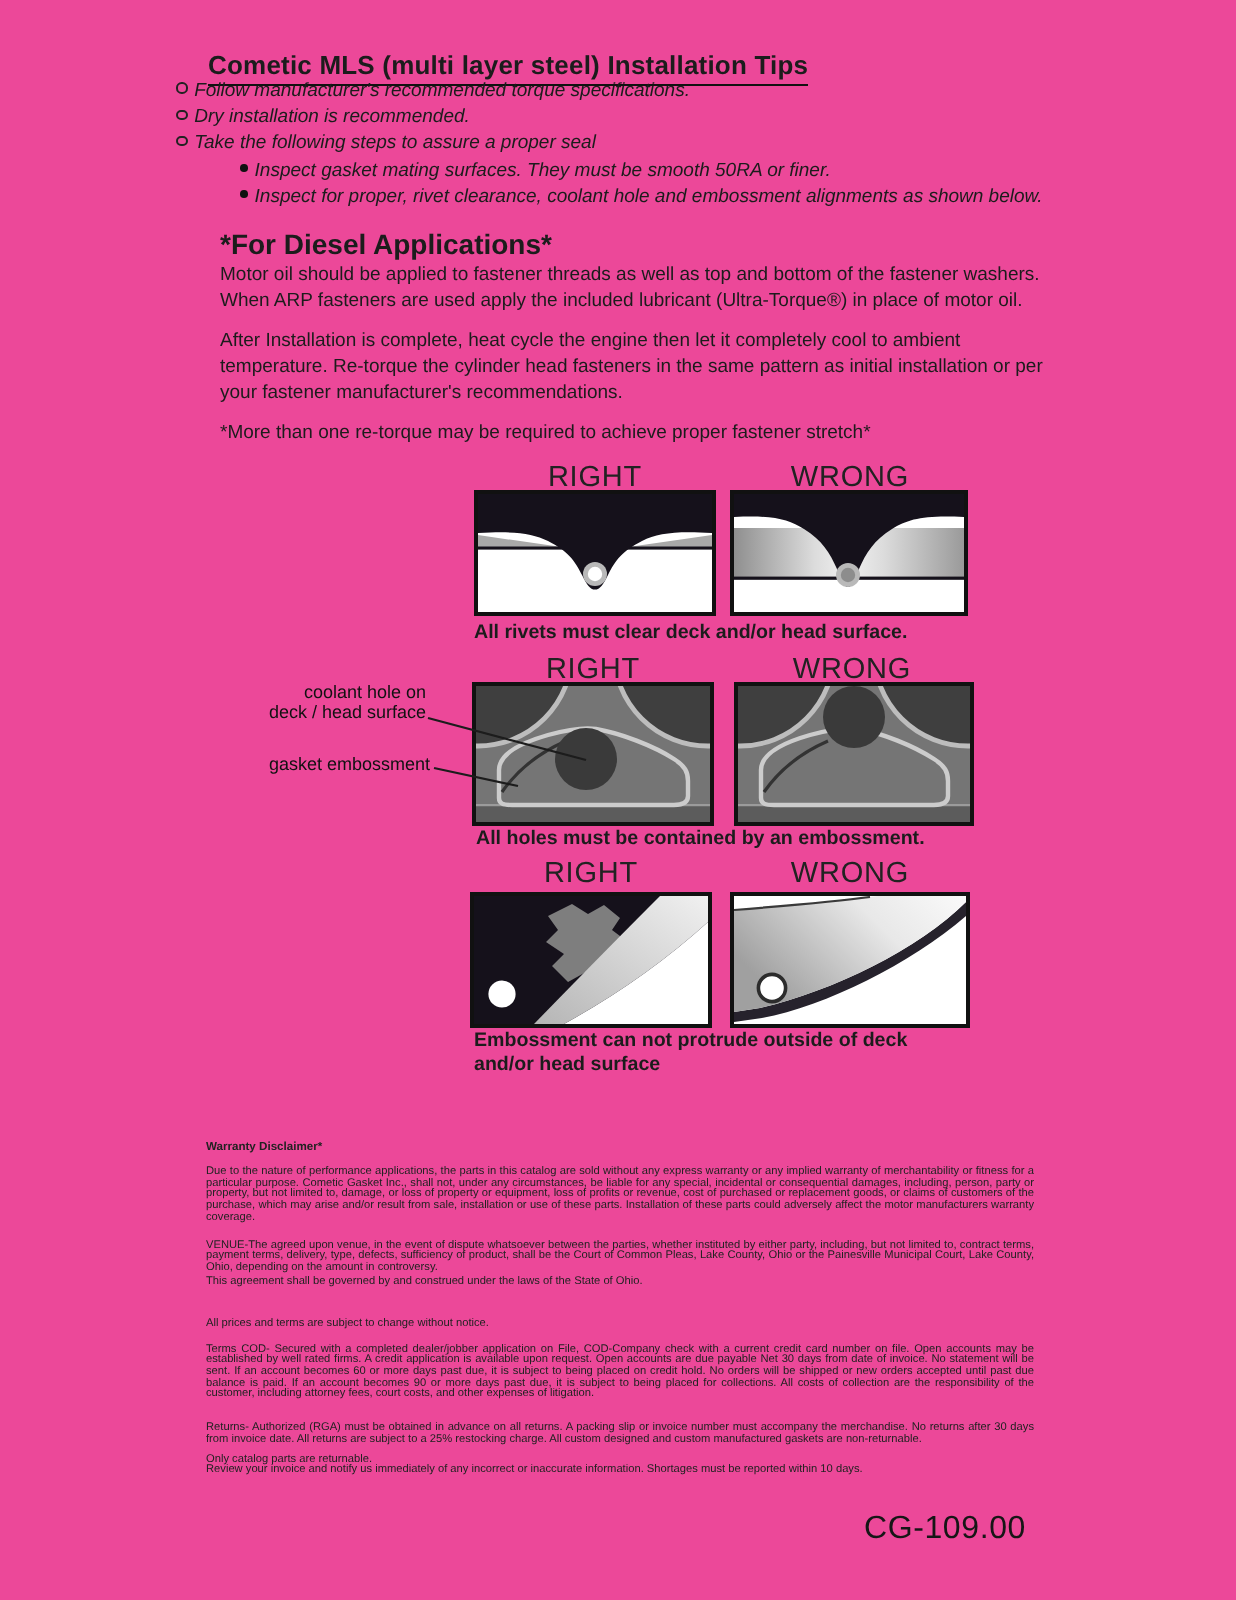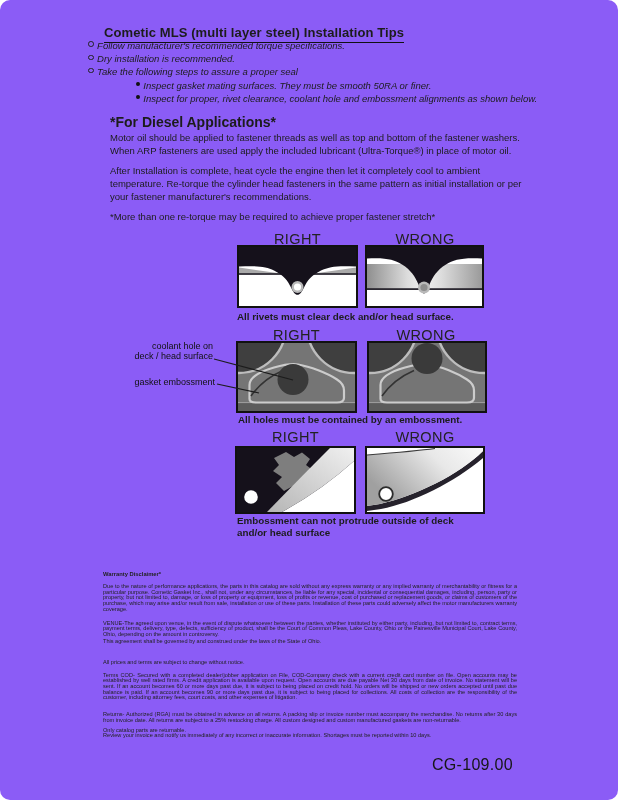--- a/index.html
+++ b/index.html
@@ -1,28 +1,28 @@
 <!DOCTYPE html>
 <html><head>
 <meta charset="utf-8">
 <style>
   html,body{margin:0;padding:0;background:#fff;}
-  .page{position:relative;width:618px;height:800px;background:#8b5cf6;
-        font-family:"Liberation Sans",sans-serif;color:#1c1c1c;overflow:hidden;border-radius:10px;}
+  .page{position:relative;width:618px;height:800px;background:#ec4899;
+        font-family:"Liberation Sans",sans-serif;color:#1c1c1c;overflow:hidden;}
   .abs{position:absolute;}
   
   .title{left:104px;top:25px;font-size:13px;font-weight:bold;letter-spacing:.1px;
          border-bottom:1.6px solid #111;padding-bottom:2px;}
   .bullets{left:88px;top:39px;font-size:9.5px;line-height:13.2px;width:470px;}
   .brow{display:flex;align-items:center;font-style:italic;}
   .mark-open{flex:0 0 auto;width:3.6px;height:3.6px;border:1px solid #222;border-radius:50%;
              margin-right:3.5px;position:relative;top:-1.5px;}
   .mark-dot{flex:0 0 auto;width:3.8px;height:3.8px;background:#111;border-radius:50%;
             margin-right:3.5px;position:relative;top:-1.5px;}
-  .sub{margin-left:48px;}
+  .sub{margin-left:32px;}
   
   .dheading{left:110px;top:114px;font-size:14px;font-weight:bold;}
   .dpara{left:110px;width:420px;font-size:9.5px;line-height:13.2px;}
   .p1{top:131px;} .p2{top:164px;} .pnote{top:210px;}
   
   .dlabel{font-size:14.5px;letter-spacing:.4px;text-align:center;color:#222;}
   .cap{font-size:9.8px;font-weight:bold;line-height:11.5px;}
   .panel{border:2px solid #111;background:#fff;}
   .panel svg{display:block;}
   .callout{font-size:9px;text-align:right;line-height:10px;color:#111;}

